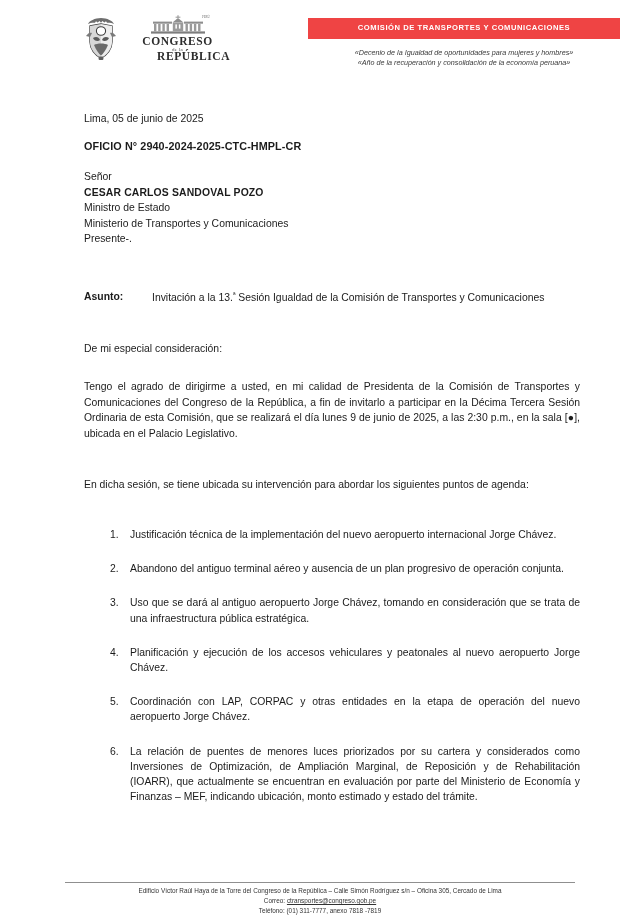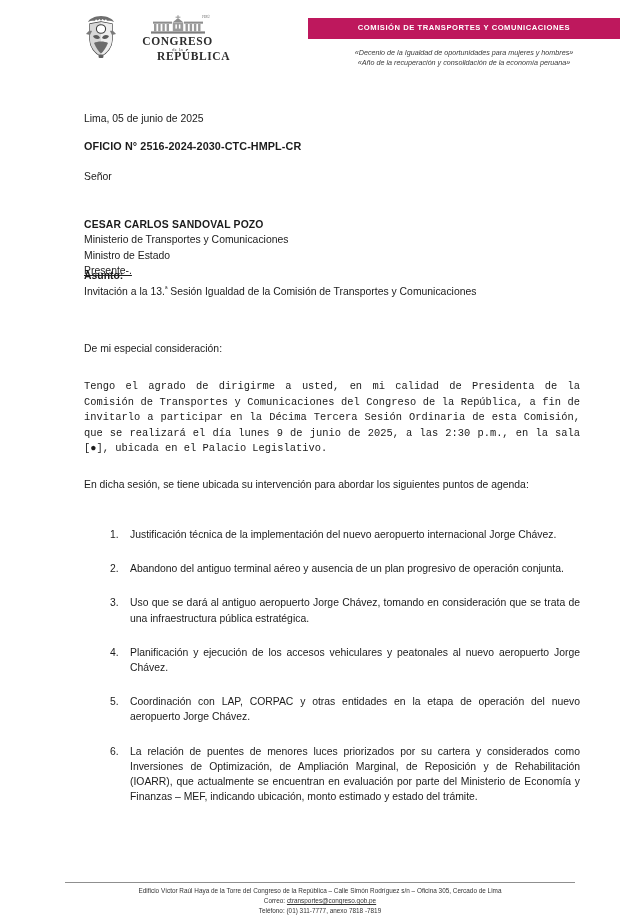--- a/index.html
+++ b/index.html
@@ -27,21 +27,21 @@
   .header {
     position: relative;
     height: 96px;
   }
 
   .logo-block {
     position: absolute;
     left: 84px;
     top: 14px;
     display: flex;
-    align-items: flex-start;
+    align-items: flex-end;
     gap: 7px;
   }
 
   .crest {
     width: 34px;
     height: 46px;
     flex: none;
   }
 
   .congreso-mark {
@@ -84,21 +84,21 @@
 
   .header-right {
     position: absolute;
     left: 308px;
     top: 18px;
     width: 312px;
     text-align: center;
   }
 
   .commission-banner {
-    background: #be185d;
+    background: #ef4444;
     color: #ffffff;
     font-size: 7.6px;
     font-weight: bold;
     letter-spacing: 0.55px;
     padding: 6px 4px 7px;
     line-height: 1;
   }
 
   .header-mottos {
     margin-top: 9px;
@@ -136,33 +136,30 @@
 
   .addressee {
     position: absolute;
     top: 169px;
     left: 0;
     line-height: 1.5;
   }
   .addressee .name {
     font-weight: bold;
     letter-spacing: 0.15px;
-    margin-top: 32px;
   }
   .addressee .presente {
-    text-decoration: underline;
   }
 
   .asunto-row {
     position: absolute;
-    top: 269px;
+    top: 290px;
     left: 0;
     width: 496px;
     display: flex;
-    flex-direction: column;
   }
   .asunto-label {
     font-weight: bold;
     width: 68px;
     flex: none;
   }
   .asunto-text {
     flex: 1;
     text-align: justify;
     line-height: 1.45;
@@ -179,21 +176,20 @@
     text-align: right;
   }
 
   .para-1 {
     position: absolute;
     top: 379px;
     left: 0;
     width: 496px;
     text-align: justify;
     line-height: 1.5;
-    font-family: Liberation Mono, monospace;
   }
 
   .para-2 {
     position: absolute;
     top: 477px;
     left: 0;
     width: 496px;
     text-align: justify;
     line-height: 1.5;
   }
@@ -302,27 +298,27 @@
         <div>«Decenio de la Igualdad de oportunidades para mujeres y hombres»</div>
         <div>«Año de la recuperación y consolidación de la economía peruana»</div>
       </div>
     </div>
   </div>
 
   <div class="content">
 
     <div class="date-line">Lima, 05 de junio de 2025</div>
 
-    <div class="oficio-line">OFICIO N° 2516-2024-2030-CTC-HMPL-CR</div>
+    <div class="oficio-line">OFICIO N° 2940-2024-2025-CTC-HMPL-CR</div>
 
     <div class="addressee">
       <div>Señor</div>
       <div class="name">CESAR CARLOS SANDOVAL POZO</div>
+      <div>Ministro de Estado</div>
       <div>Ministerio de Transportes y Comunicaciones</div>
-      <div>Ministro de Estado</div>
       <div class="presente" style="display:inline-block">Presente-.</div>
     </div>
 
     <div class="asunto-row">
       <div class="asunto-label">Asunto:</div>
       <div class="asunto-text"><span>Invitación a la 13.</span><sup>ª</sup><span> Sesión Igualdad de la Comisión de Transportes y Comunicaciones</span></div>
     </div>
 
     <div class="greeting">De mi especial consideración:</div>
 

